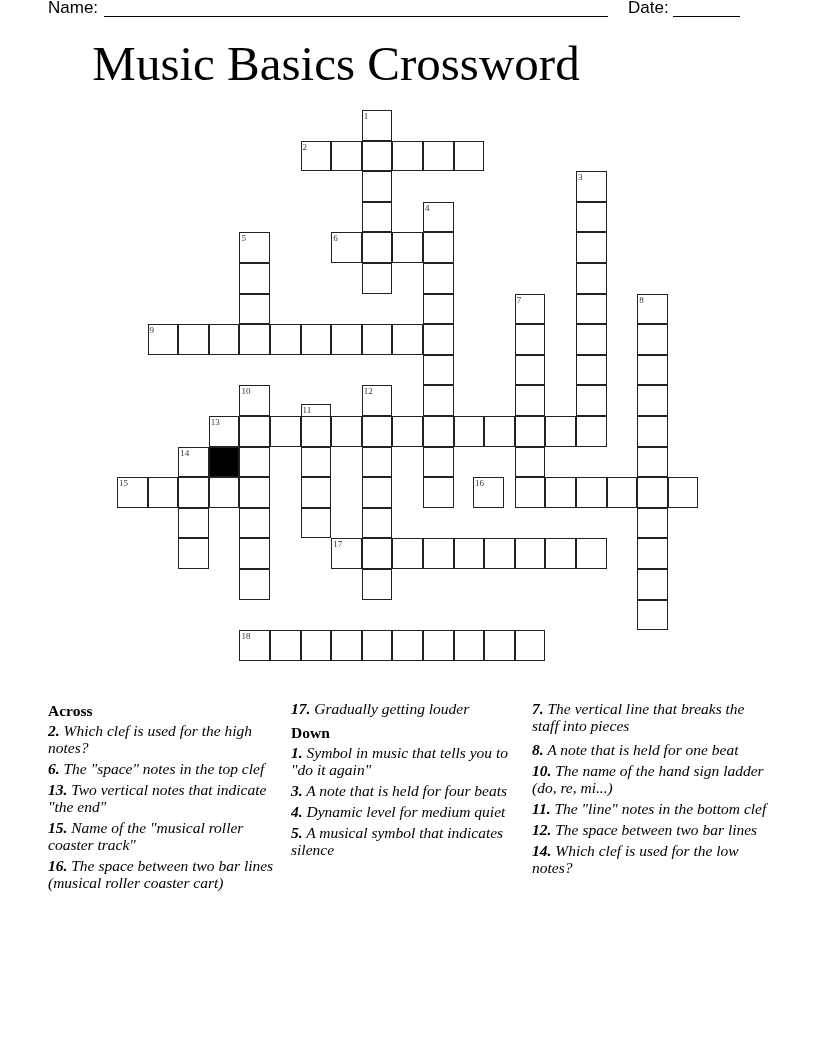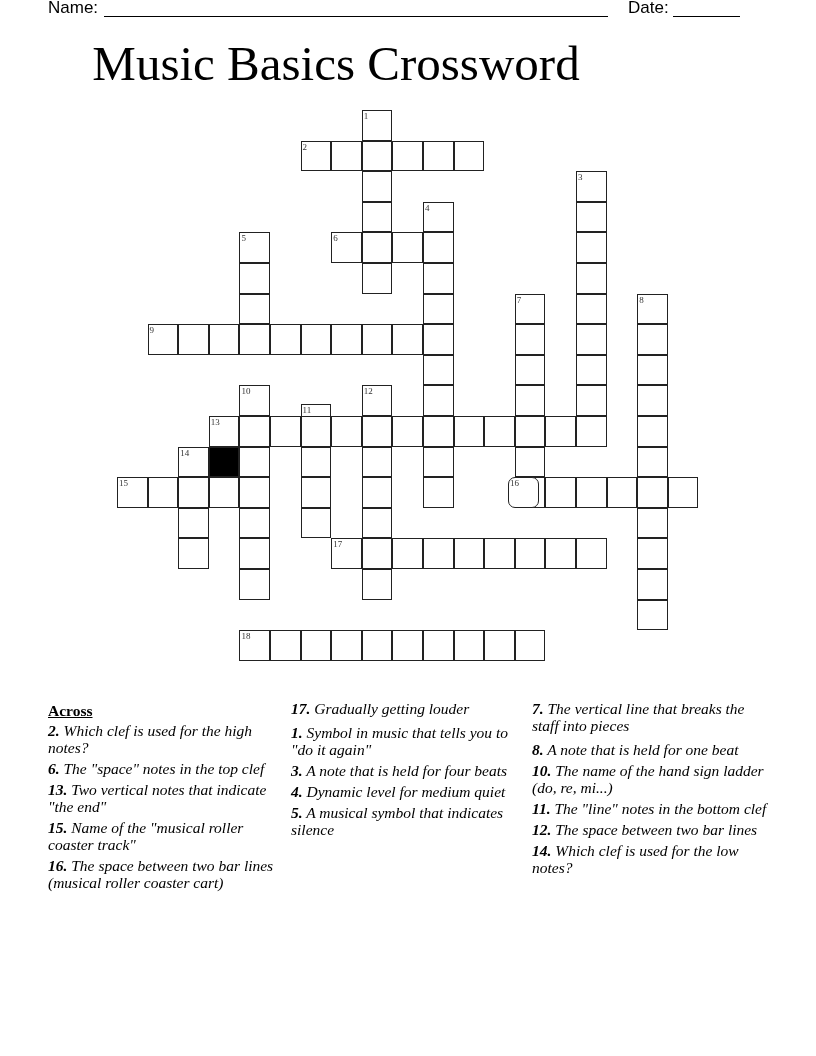--- a/index.html
+++ b/index.html
@@ -17,21 +17,21 @@
     border: 1.5px solid #222; background: #fff; }
   .cell.black { background: #000; }
   .cell .num { position: absolute; left: 1px; top: 0px; font-family: "Liberation Serif", serif;
     font-size: 9px; line-height: 10px; color: #333; }
   .clues { position: absolute; top: 700px; font-family: "Liberation Serif", serif; font-size: 15.5px; line-height: 17px; }
   .col1 { left: 48px; width: 235px; }
   .col2 { left: 291px; width: 235px; }
   .col3 { left: 532px; width: 235px; }
   .clue { margin: 0 0 4px 0; font-style: italic; }
   .clue b { font-weight: bold; }
-  .section-head { font-weight: bold; text-decoration: underline; margin: 2px 0 3px 0; }
+  .section-head { font-weight: bold; margin: 2px 0 3px 0; }
 </style>
 </head>
 <body>
 
 <div class="header-line">
   <span class="name-label">Name:</span>
   <div class="name-blank"></div>
   <span class="date-label">Date:</span>
   <div class="date-blank"></div>
 </div>
@@ -157,21 +157,21 @@
       <span class="num">14</span>
     </div>
     <div class="cell" style="left: 178.2px; top: 477.2px;"></div>
     <div class="cell" style="left: 178.2px; top: 507.8px;"></div>
     <div class="cell" style="left: 178.2px; top: 538.4px;"></div>
     <div class="cell" style="left: 117px; top: 477.2px;">
       <span class="num">15</span>
     </div>
     <div class="cell" style="left: 147.6px; top: 477.2px;"></div>
     <div class="cell" style="left: 208.8px; top: 477.2px;"></div>
-    <div class="cell" style="left: 508px; top: 477.2px; border-radius: 7px;">
+    <div class="cell" style="left: 473px; top: 477.2px;">
       <span class="num">16</span>
     </div>
     <div class="cell" style="left: 545.4px; top: 477.2px;"></div>
     <div class="cell" style="left: 576px; top: 477.2px;"></div>
     <div class="cell" style="left: 606.6px; top: 477.2px;"></div>
     <div class="cell" style="left: 667.8px; top: 477.2px;"></div>
     <div class="cell" style="left: 331.2px; top: 538.4px;">
       <span class="num">17</span>
     </div>
     <div class="cell" style="left: 392.4px; top: 538.4px;"></div>
@@ -200,20 +200,21 @@
   <div class="section-head">Across</div>
   <div class="clue"><b>2.</b> <span>Which clef is used for the high notes?</span></div>
   <div class="clue"><b>6.</b> <span>The "space" notes in the top clef</span></div>
   <div class="clue"><b>13.</b> <span>Two vertical notes that indicate "the end"</span></div>
   <div class="clue"><b>15.</b> <span>Name of the "musical roller coaster track"</span></div>
   <div class="clue"><b>16.</b> <span>The space between two bar lines (musical roller coaster cart)</span></div>
 </div>
 
 <div class="clues col2">
   <div class="clue" style="margin-bottom:7px"><b>17.</b> <span>Gradually getting louder</span></div>
+  <div class="section-head">Down</div>
   <div class="clue"><b>1.</b> <span>Symbol in music that tells you to "do it again"</span></div>
   <div class="clue"><b>3.</b> <span>A note that is held for four beats</span></div>
   <div class="clue"><b>4.</b> <span>Dynamic level for medium quiet</span></div>
   <div class="clue"><b>5.</b> <span>A musical symbol that indicates silence</span></div>
 </div>
 
 <div class="clues col3">
   <div class="clue" style="margin-bottom:7px"><b>7.</b> <span>The vertical line that breaks the staff into pieces</span></div>
   <div class="clue"><b>8.</b> <span>A note that is held for one beat</span></div>
   <div class="clue"><b>10.</b> <span>The name of the hand sign ladder (do, re, mi...)</span></div>

